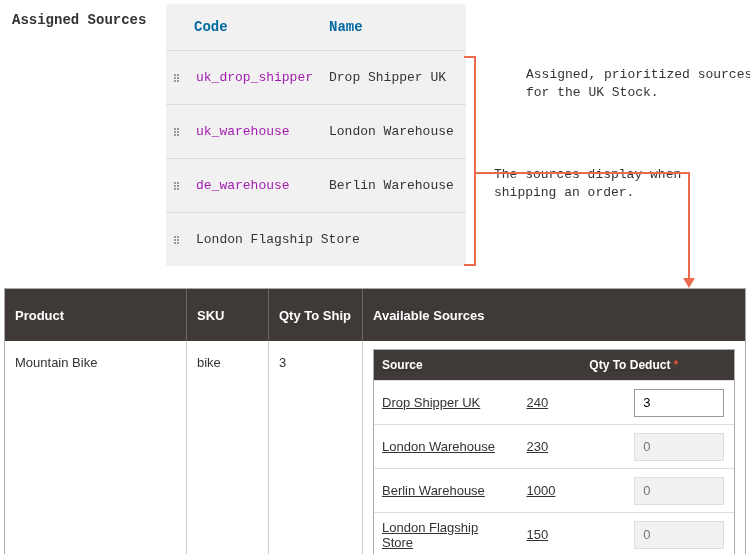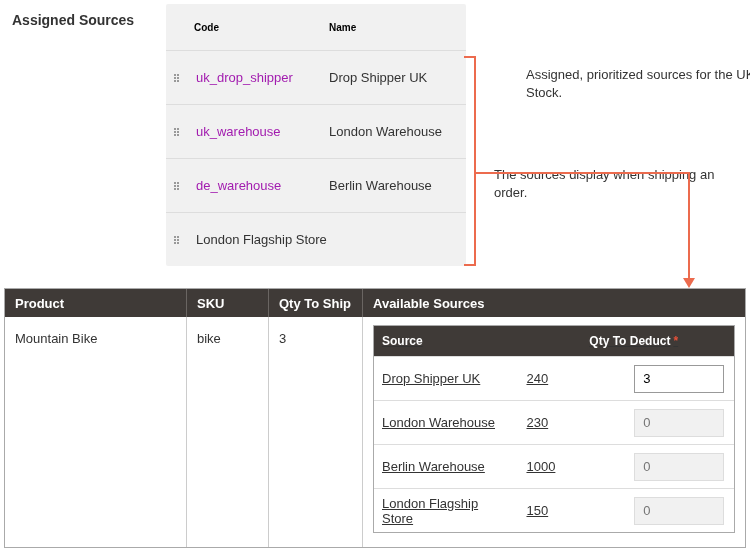--- a/index.html
+++ b/index.html
@@ -14,20 +14,21 @@
     background: #fff;
   }
 
   
   .top-wrap {
     position: absolute;
     left: 4px;
     top: 4px;
     width: 742px;
     height: 266px;
+    font-family: Liberation Mono, monospace;
   }
   .as-label-col {
     position:absolute;
     left:0; top:0;
     width:162px;
     padding:8px 0 0 8px;
     font-weight:600;
     font-size:14px;
   }
   .as-table {
@@ -38,22 +39,22 @@
     border-radius:2px;
   }
   .as-head {
     display:flex;
     height:46px;
   }
   .as-head > div {
     display:flex;
     align-items:center;
     font-weight:600;
-    font-size:10px;
-    color:#000000;
+    font-size:14px;
+    color:#0369a1;
     padding:12px 8px;
   }
   .as-code-col { width:155px; padding-left:28px !important; }
   .as-name-col { flex:1; }
   .as-row {
     display:flex;
     align-items:center;
     height:54px;
     border-top:1px solid #ddd;
     padding:0 8px;
@@ -126,21 +127,21 @@
   .ship-wrap {
     position:absolute;
     left:4px; top:288px;
     width:742px;
     border:1px solid #aaa;
   }
   .ship-head {
     display:flex;
     background:#3f3a37;
     color:#fff;
-    height:28px;
+    height:52px;
   }
   .ship-head > div {
     display:flex; align-items:center;
     font-weight:600;
     font-size:13px;
     padding:0 10px;
     border-right:1px solid #6a6562;
   }
   .col-prod { width:182px; }
   .col-sku  { width:82px;  }

